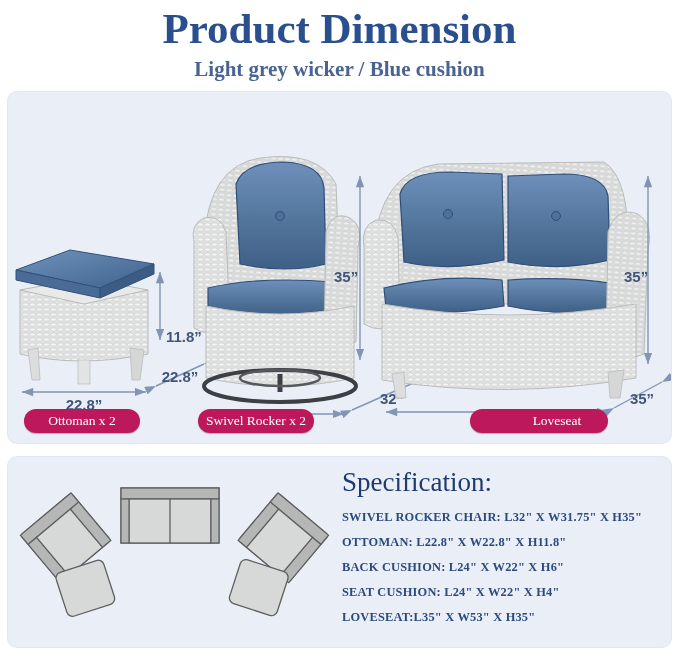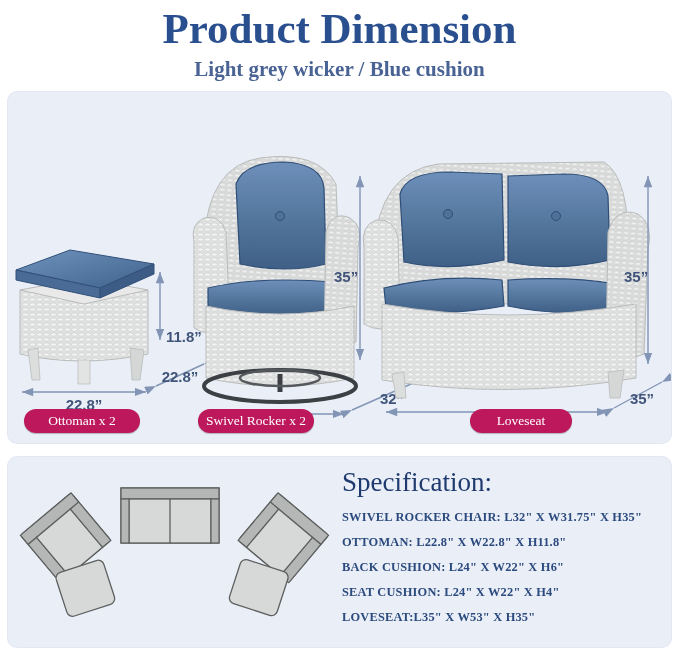--- a/index.html
+++ b/index.html
@@ -42,21 +42,21 @@
     font-size:13.5px;
     font-weight:normal;
     text-align:center;
     line-height:24px;
     height:24px;
     box-shadow:0 1px 1px rgba(0,0,0,.25);
     white-space:nowrap;
   }
   #badge-ottoman{left:24px;top:409px;width:116px;}
   #badge-rocker{left:198px;top:409px;width:116px;}
-  #badge-loveseat{left:470px;top:409px;width:102px;}
+  #badge-loveseat{left:470px;top:409px;width:102px;padding-left:36px;}
 
   .spec-title{
     position:absolute;left:342px;top:466px;
     font-size:27px;font-weight:normal;color:#1e3a6e;
     line-height:32px;
   }
   .spec-list{
     position:absolute;left:342px;top:505px;width:334px;
     list-style:none;margin:0;padding:0;
   }

